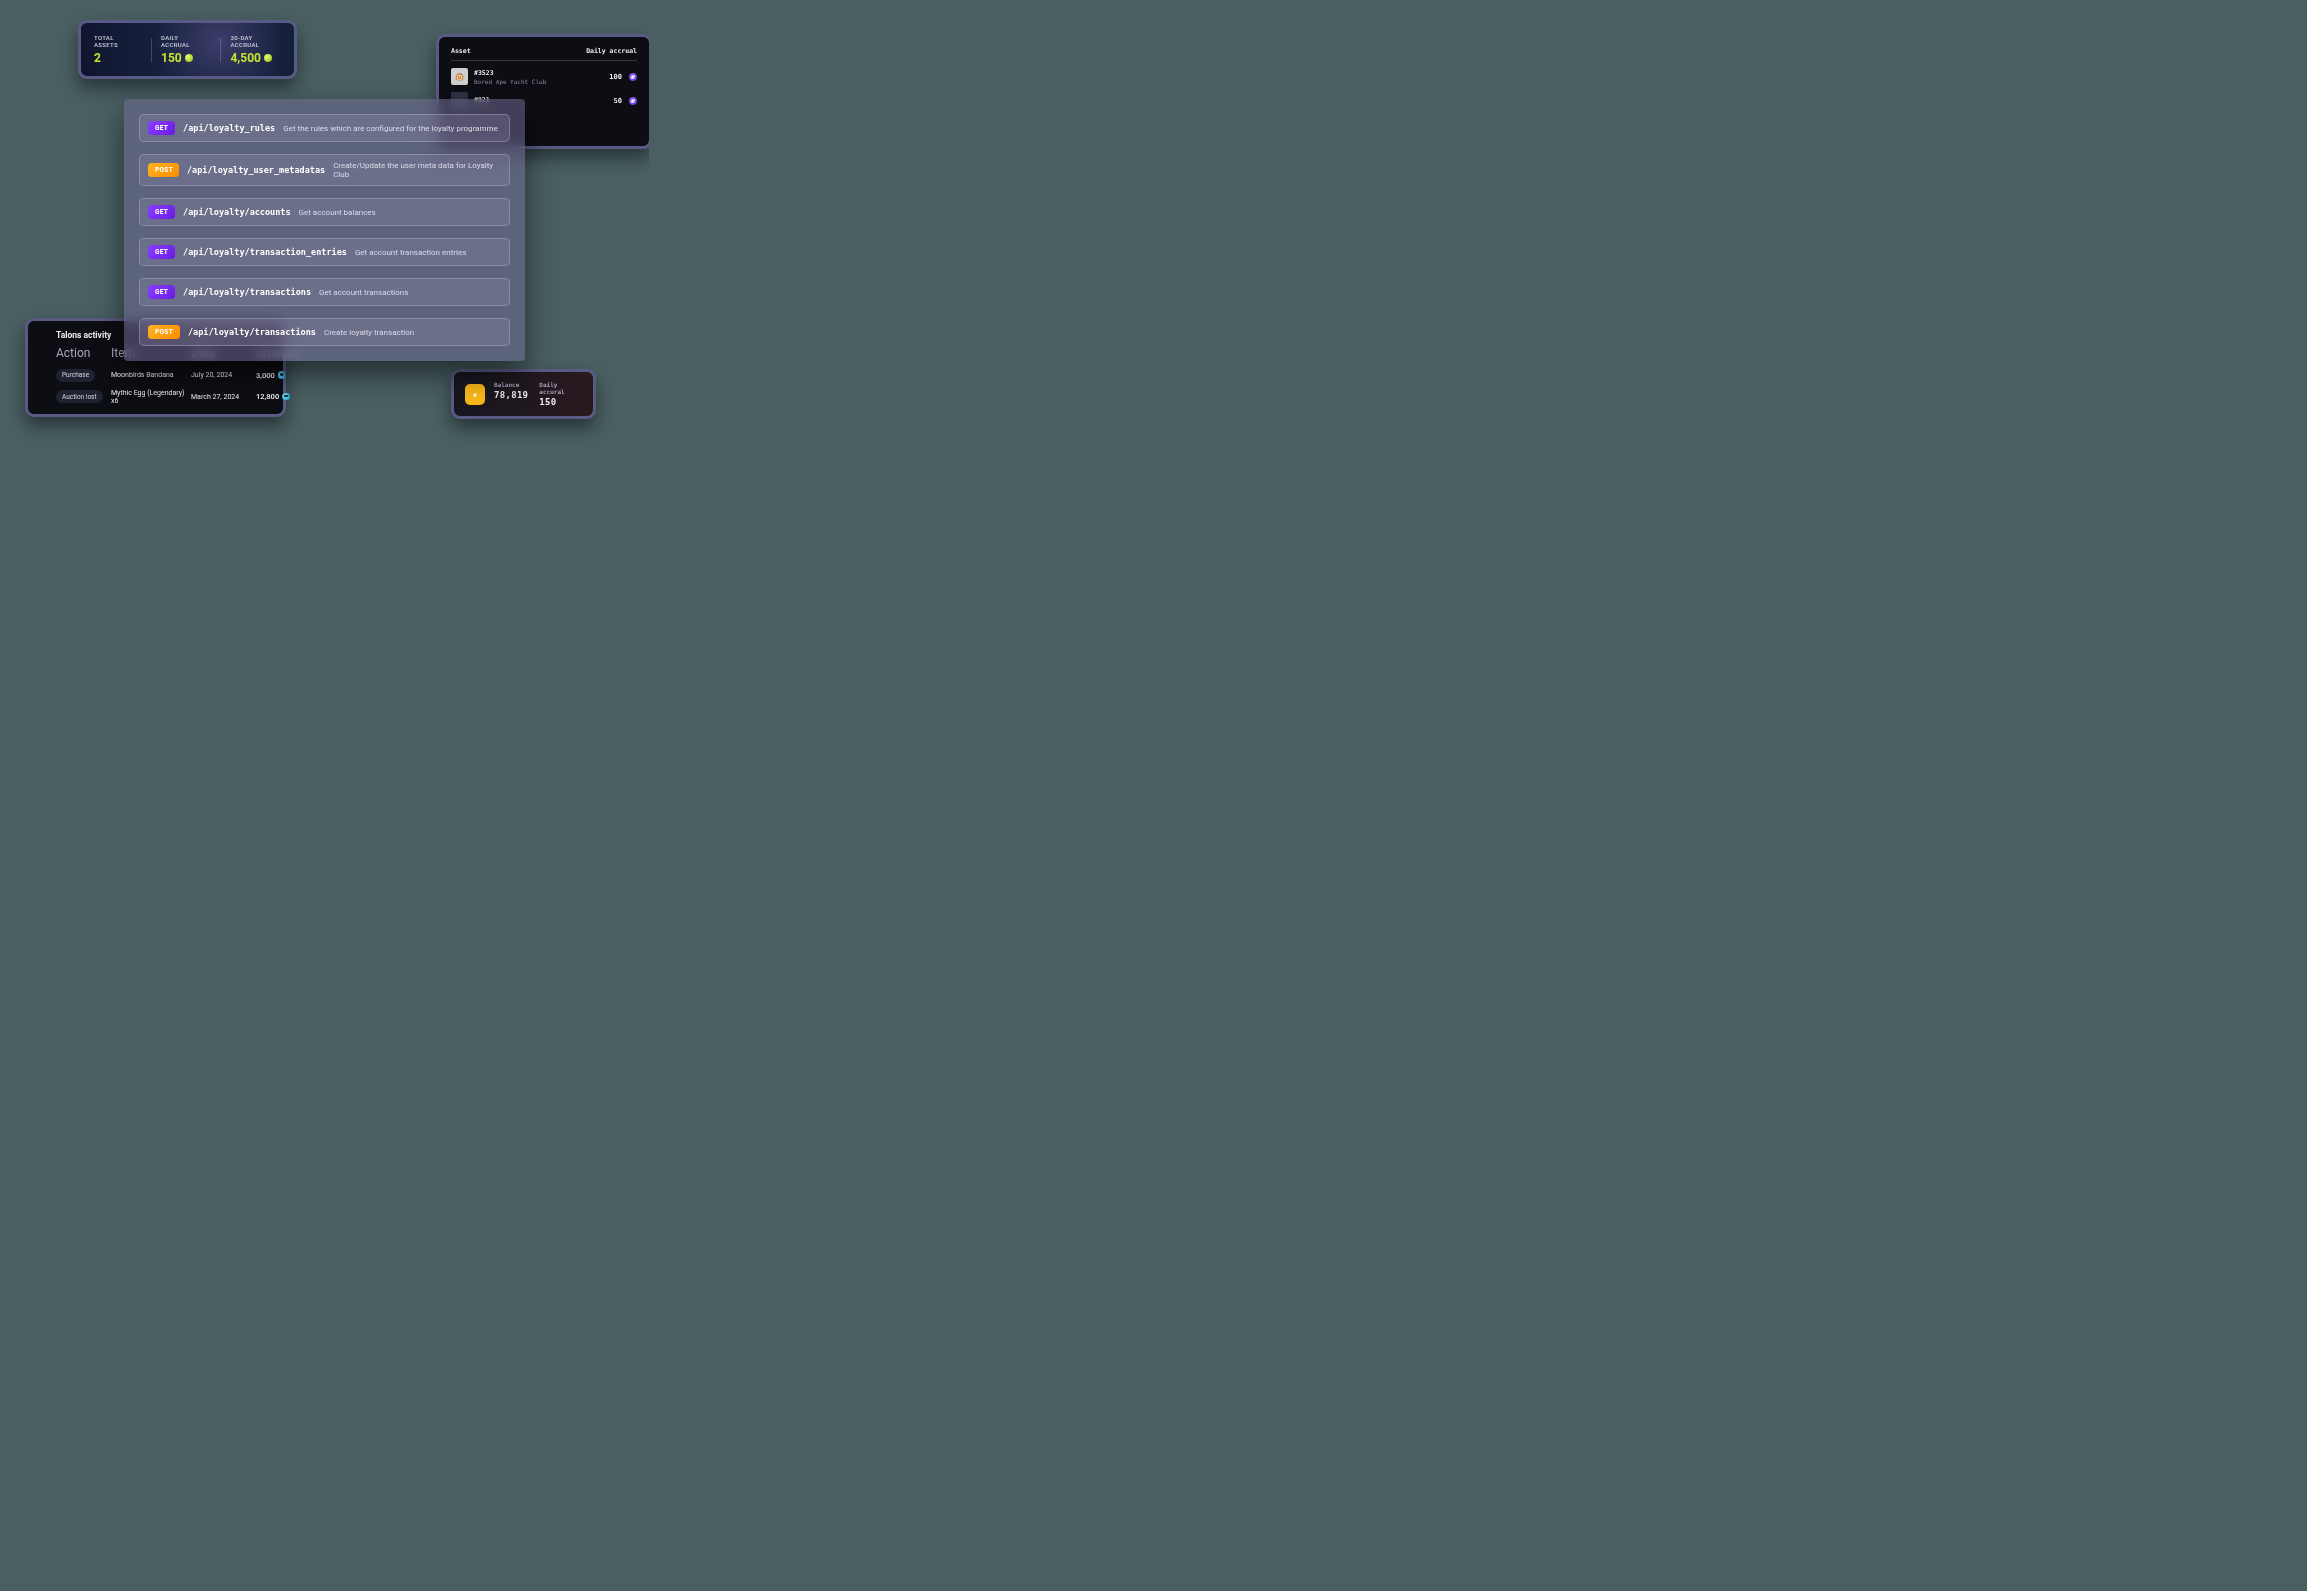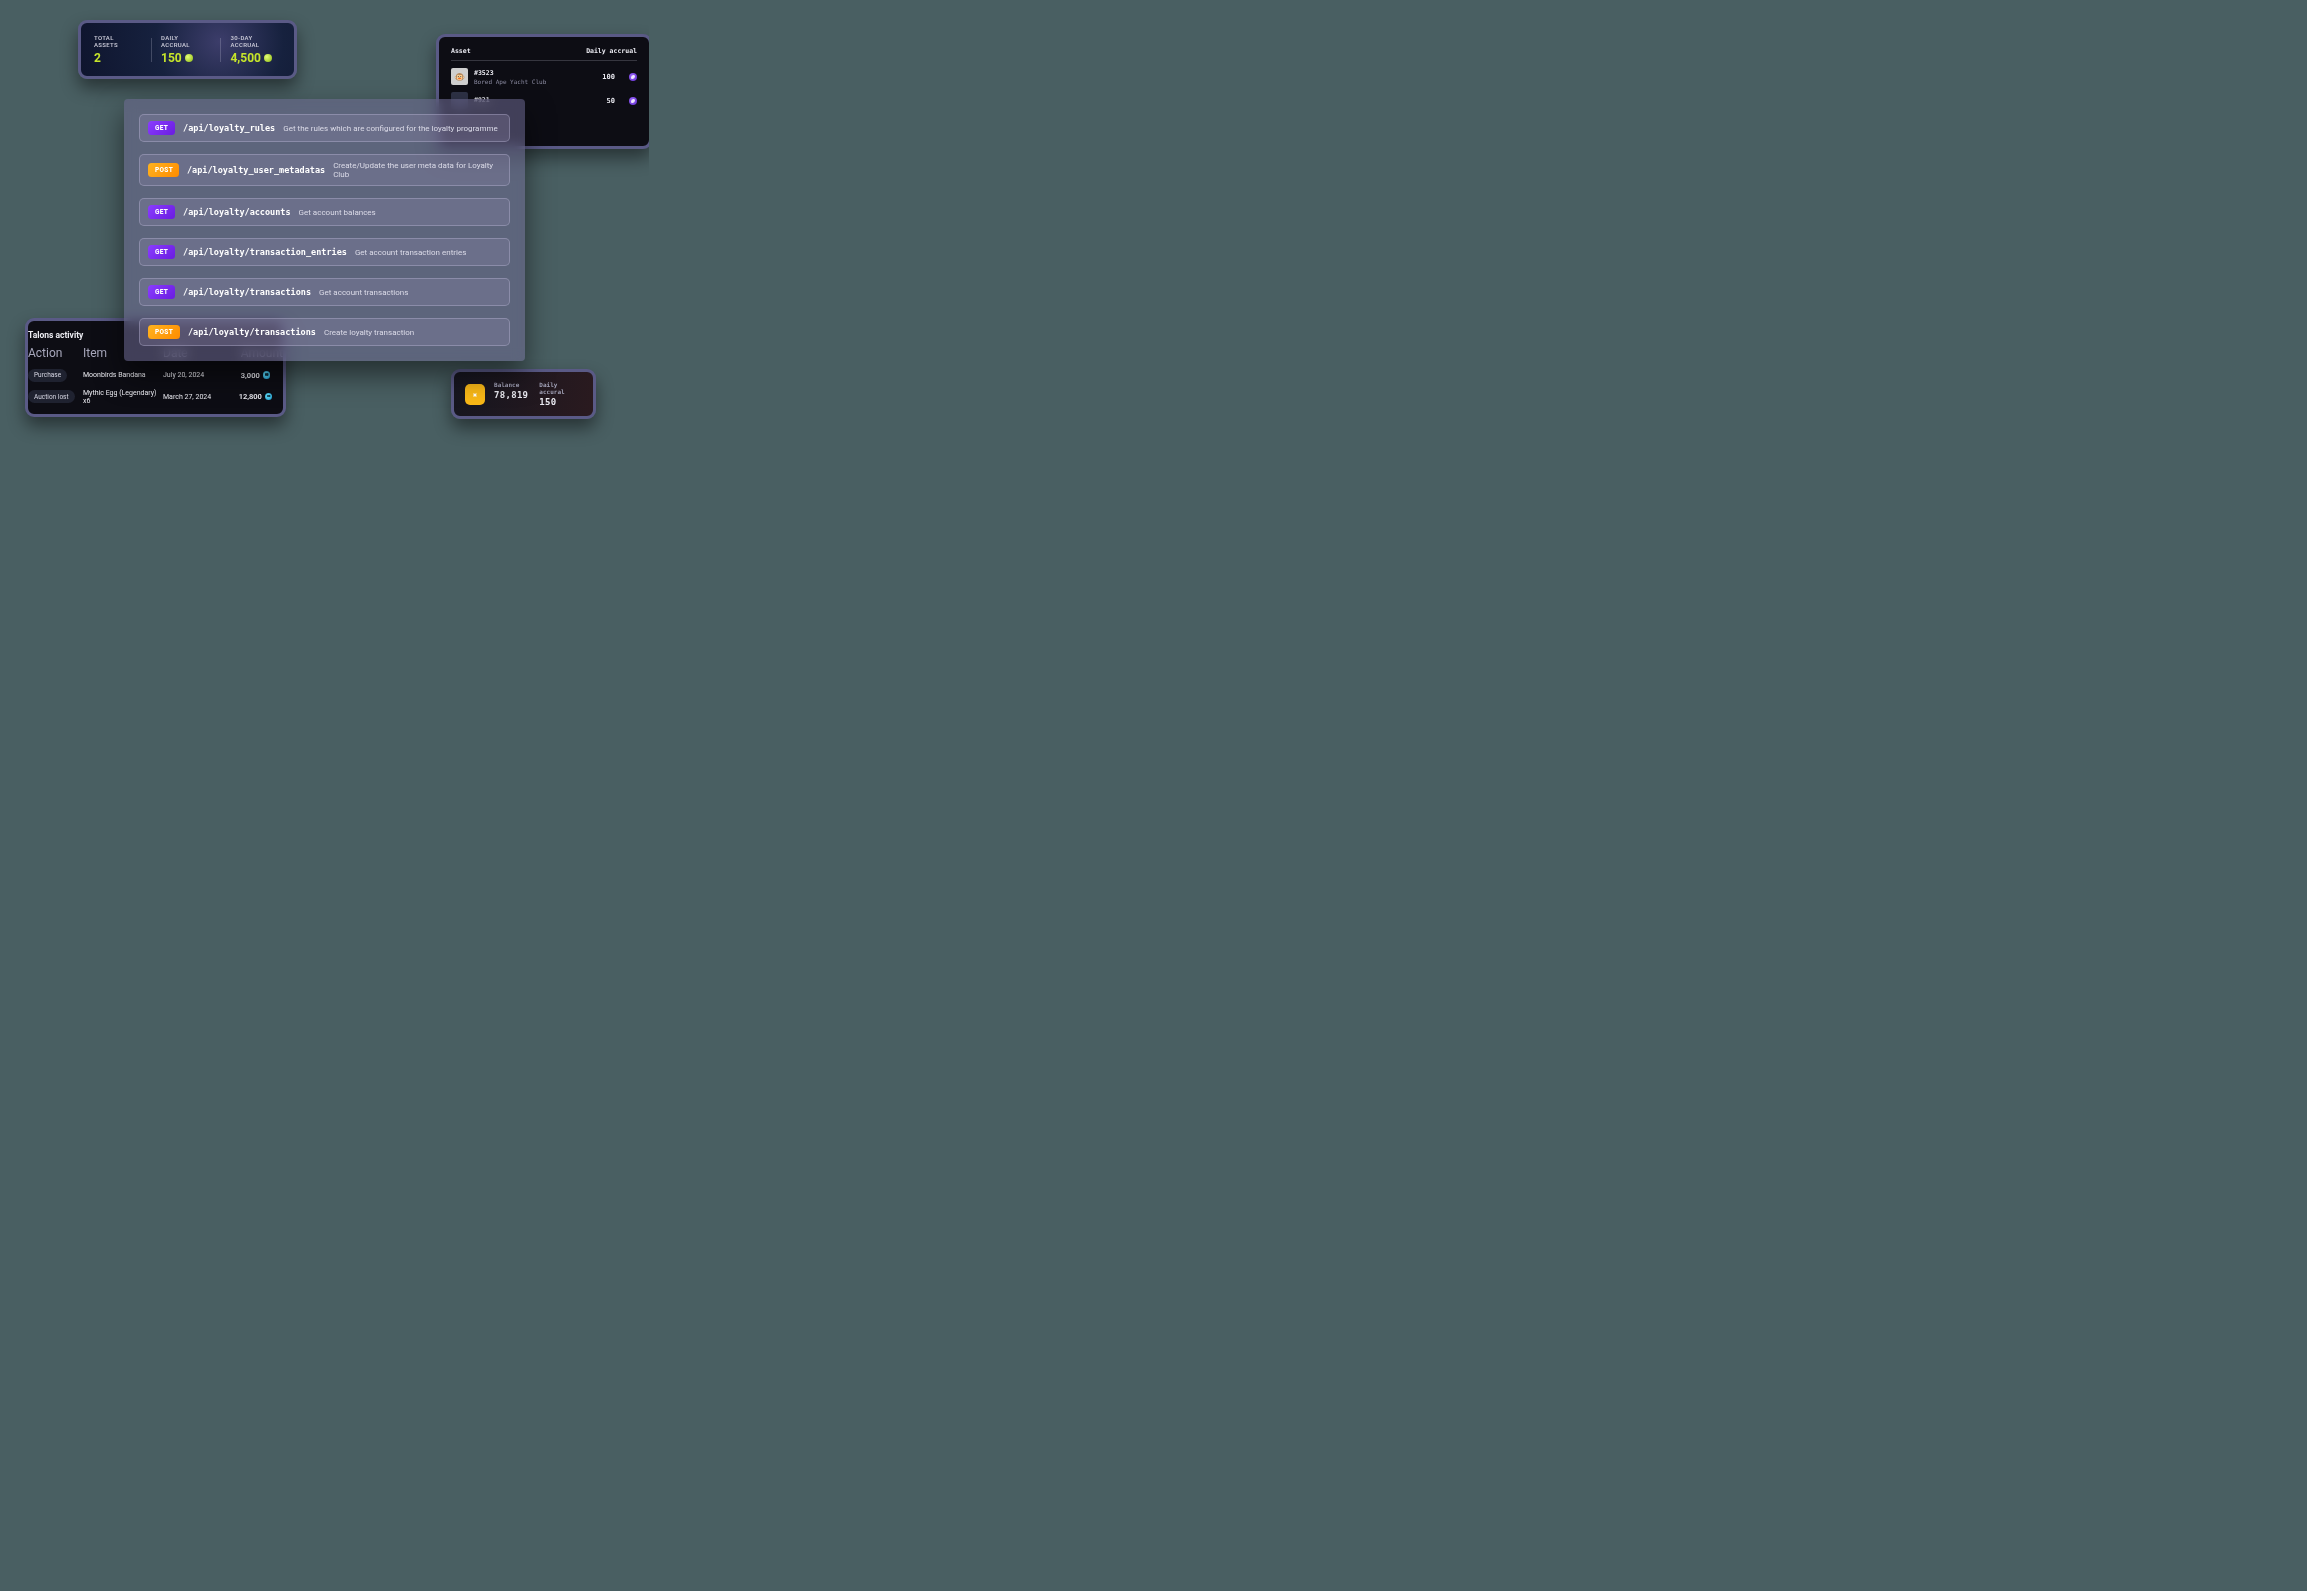--- a/index.html
+++ b/index.html
@@ -93,39 +93,39 @@
   .asset-thumb {
     width: 17px; height: 17px; border-radius: 2px;
     background: #cfcfcf;
     display: flex; align-items: center; justify-content: center;
     font-size: 9px;
   }
   .asset-thumb.dark { background: #2e3246; }
   .asset-meta { display: flex; flex-direction: column; gap: 1px; }
   .asset-id { font-size: 6.5px; font-weight: 700; }
   .asset-collection { font-size: 6px; color: #8a8aa0; }
-  .asset-accrual { display: flex; align-items: center; gap: 14px; font-size: 7px; font-weight: 600; }
+  .asset-accrual { display: flex; align-items: center; gap: 7px; font-size: 7px; font-weight: 600; }
   .accrual-dot {
     width: 8px; height: 8px; border-radius: 50%;
     background: radial-gradient(circle at 40% 40%, #a06bff, #5b29c9);
     position: relative;
   }
   .accrual-dot::after {
     content:""; position:absolute; inset:2px;
     background:#fff; border-radius:50%;
     transform: skew(-10deg,-5deg);
     opacity:0.85;
   }
 
   
   .activity-panel {
     left: 25px; top: 318px;
     width: 261px; height: 99px;
     background: var(--panel-bg-dark);
-    padding: 9px 0;
+    padding: 9px 28px;
     color: #ececf2;
   }
   .activity-title { font-size: 8.5px; font-weight: 700; margin-bottom: 6px; }
   .activity-headers {
     display: grid;
     grid-template-columns: 55px 80px 65px 1fr;
     color: #a7a7bb; font-size: 12px; margin-bottom: 5px;
   }
   .activity-headers .amt { text-align: right; }
   .activity-row {

